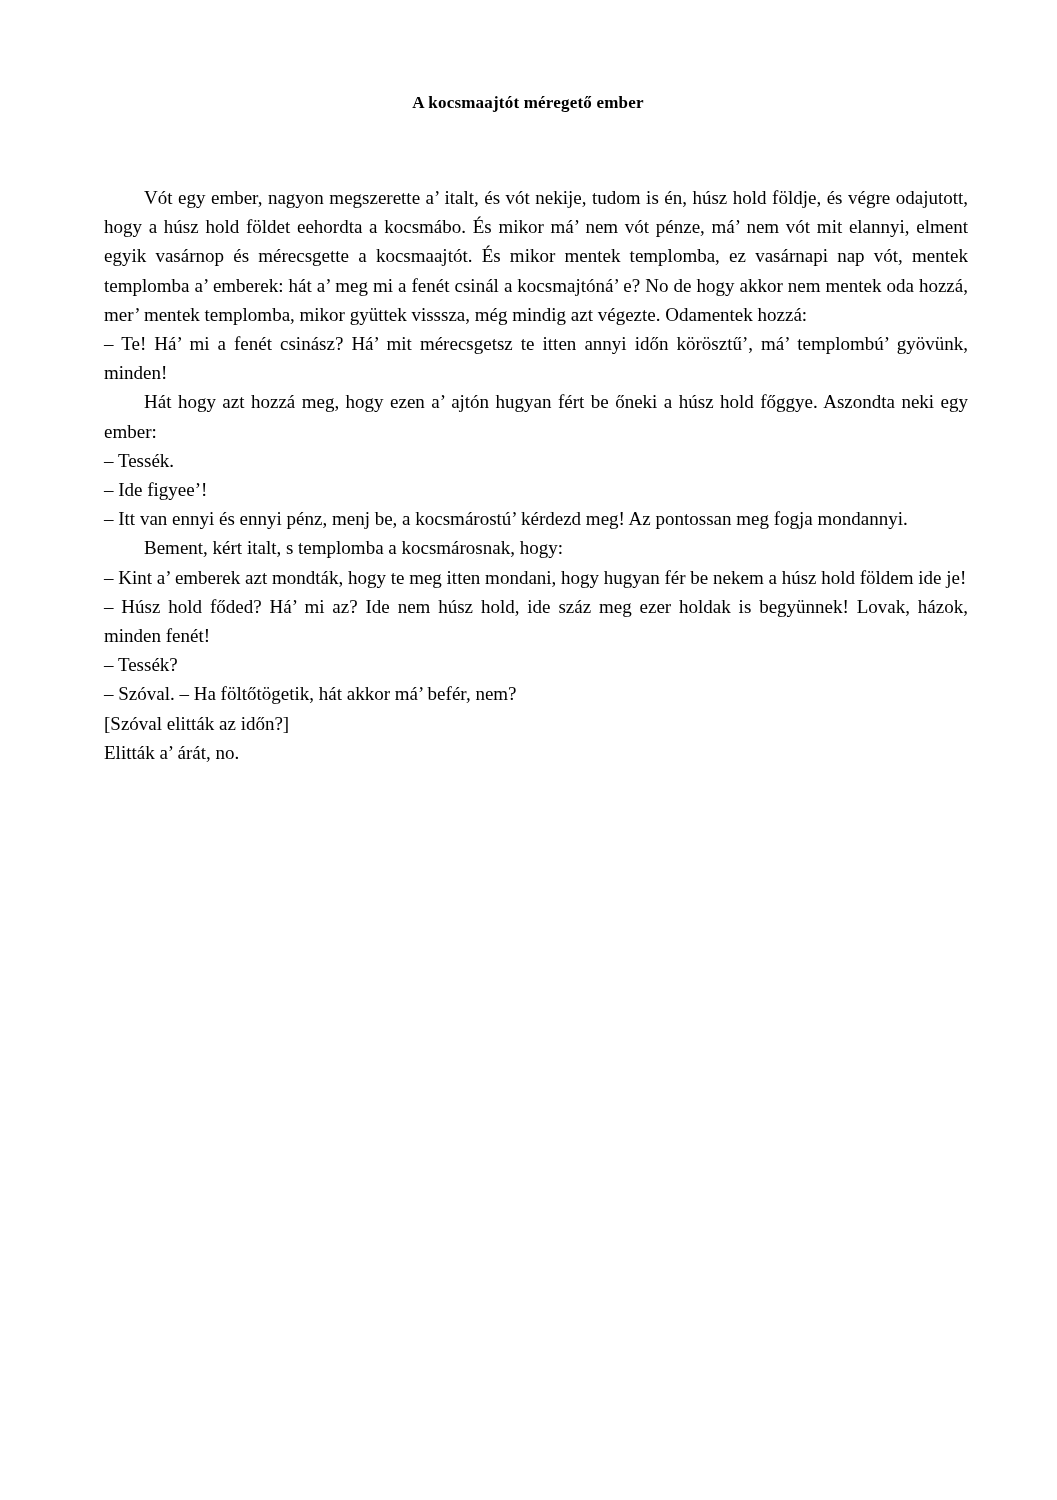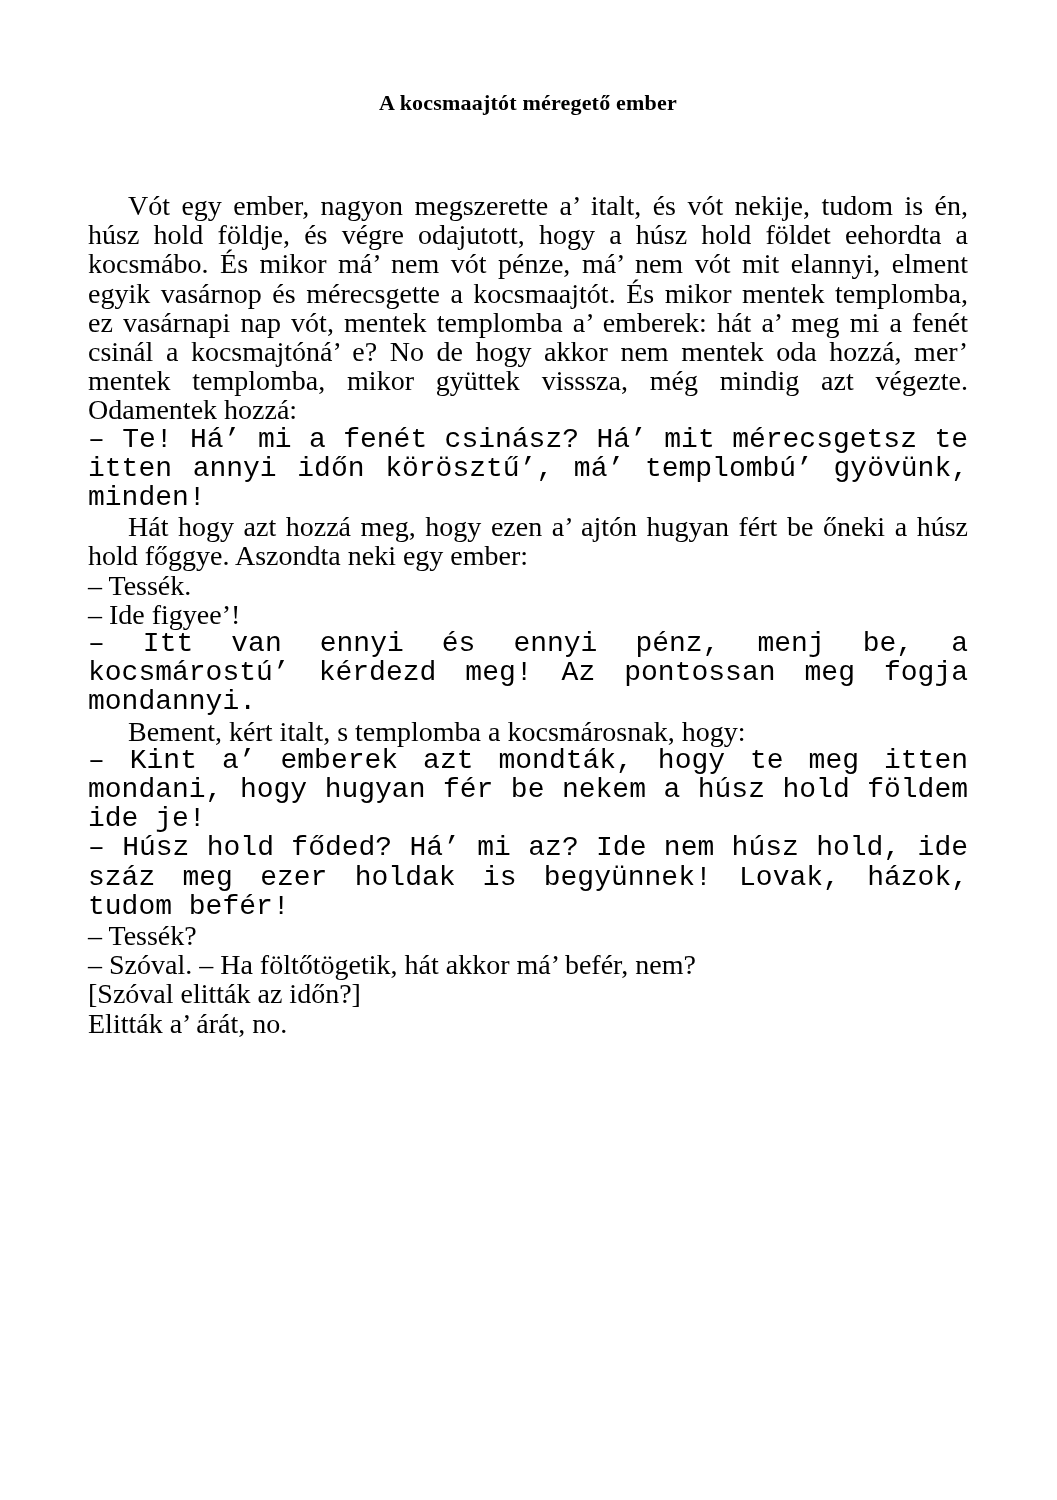--- a/index.html
+++ b/index.html
@@ -20,53 +20,53 @@
   }
 
   .content {
     position: absolute;
     left: 88px;
     top: 88px;
     width: 880px;
   }
 
   .doc-title {
-    font-size: 22px;
+    font-size: 17px;
     font-weight: bold;
     text-align: center;
     letter-spacing: 0.2px;
-    margin: 0 0 12px 0;
+    margin: 0 0 4px 0;
     line-height: 29px;
   }
 
   .title-gap {
     height: 62px;
   }
 
   .body-text {
-    font-size: 28px;
+    font-size: 19px;
     line-height: 29.2px;
     text-align: justify;
     text-justify: inter-word;
     hyphens: none;
+    margin-left: 16px;
   }
 
   
   p.para {
     margin: 0;
     text-indent: 40px;
     text-align: justify;
   }
 
   
   p.flush {
     margin: 0;
     text-indent: 0;
     text-align: justify;
-    font-family: Liberation Mono, monospace;
   }
 
   
   p.single {
     margin: 0;
     text-indent: 0;
     text-align: left;
   }
 </style>
 </head>
@@ -81,21 +81,21 @@
 
     <div class="body-text" id="body-text">
         <p class="para-item para">Vót egy ember, nagyon megszerette a’ italt, és vót nekije, tudom is én, húsz hold földje, és végre odajutott, hogy a húsz hold földet eehordta a kocsmábo. És mikor má’ nem vót pénze, má’ nem vót mit elannyi, elment egyik vasárnop és mérecsgette a kocsmaajtót. És mikor mentek templomba, ez vasárnapi nap vót, mentek templomba a’ emberek: hát a’ meg mi a fenét csinál a kocsmajtóná’ e? No de hogy akkor nem mentek oda hozzá, mer’ mentek templomba, mikor gyüttek visssza, még mindig azt végezte. Odamentek hozzá:</p>
         <p class="para-item flush">– Te! Há’ mi a fenét csinász? Há’ mit mérecsgetsz te itten annyi időn körösztű’, má’ templombú’ gyövünk, minden!</p>
         <p class="para-item para">Hát hogy azt hozzá meg, hogy ezen a’ ajtón hugyan fért be őneki a húsz hold főggye. Aszondta neki egy ember:</p>
         <p class="para-item single">– Tessék.</p>
         <p class="para-item single">– Ide figyee’!</p>
         <p class="para-item flush">– Itt van ennyi és ennyi pénz, menj be, a kocsmárostú’ kérdezd meg! Az pontossan meg fogja mondannyi.</p>
         <p class="para-item para">Bement, kért italt, s templomba a kocsmárosnak, hogy:</p>
         <p class="para-item flush">– Kint a’ emberek azt mondták, hogy te meg itten mondani, hogy hugyan fér be nekem a húsz hold földem ide je!</p>
-        <p class="para-item flush">– Húsz hold főded? Há’ mi az? Ide nem húsz hold, ide száz meg ezer holdak is begyünnek! Lovak, házok, tudom befér!</p>
+        <p class="para-item flush">– Húsz hold főded? Há’ mi az? Ide nem húsz hold, ide száz meg ezer holdak is begyünnek! Lovak, házok, minden fenét!</p>
         <p class="para-item single">– Tessék?</p>
         <p class="para-item single">– Szóval. – Ha föltőtögetik, hát akkor má’ befér, nem?</p>
         <p class="para-item single">[Szóval elitták az időn?]</p>
         <p class="para-item single">Elitták a’ árát, no.</p>
       </div>
 
   </div>
 </div>
 
 </body></html>

